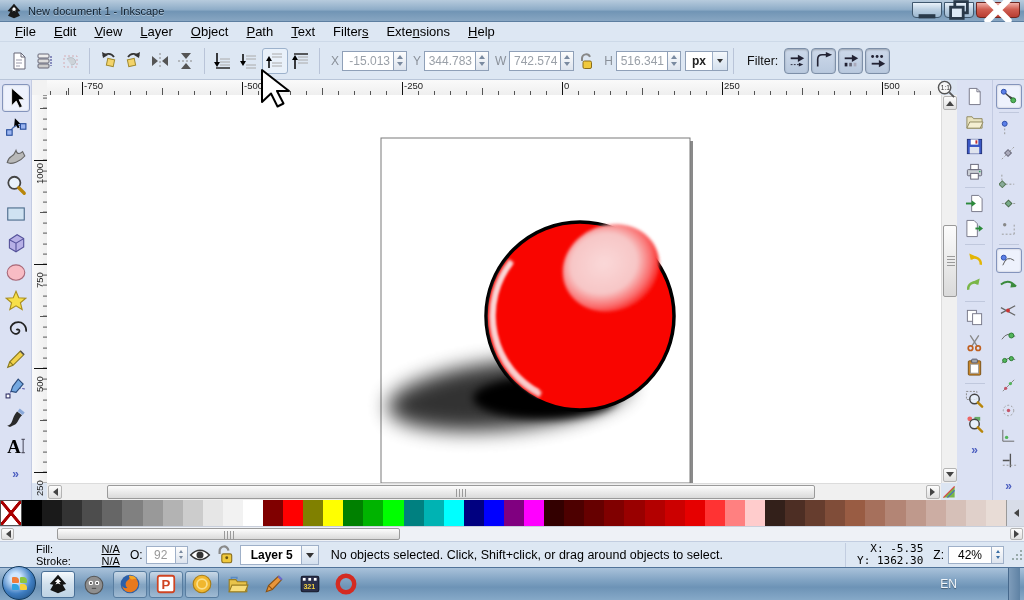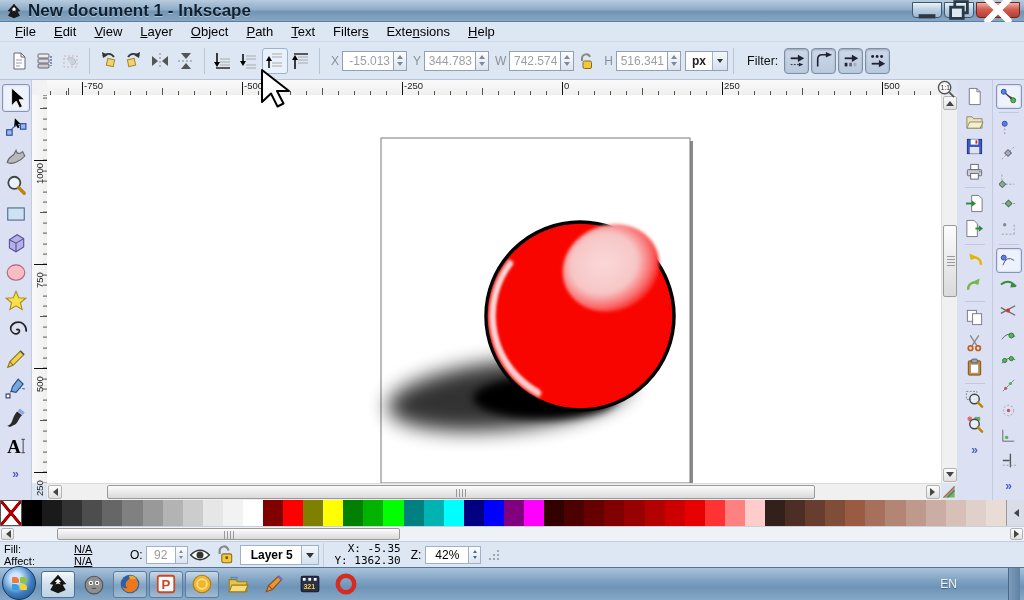--- a/index.html
+++ b/index.html
@@ -5,21 +5,21 @@
   html,body{margin:0;padding:0;background:#222;}
   #app{position:relative;width:1024px;height:600px;overflow:hidden;
        font-family:"Liberation Sans",sans-serif;background:#dce5f2;
        -webkit-font-smoothing:antialiased;}
   #app *{box-sizing:border-box;}
 
   
   .titlebar{position:absolute;left:0;top:0;width:1024px;height:22px;
     background:linear-gradient(#b7cbdd, #8fadc8 45%, #7195b5 55%, #88a6c2);
     border-bottom:1px solid #5c7ea0;display:flex;align-items:center;padding:0 6px;}
-  .titlebar .title{font-size:17px;color:#10202f;margin-left:6px;text-shadow:0 1px 0 rgba(255,255,255,.4);font-weight:bold;}
+  .titlebar .title{font-size:11px;color:#10202f;margin-left:6px;text-shadow:0 1px 0 rgba(255,255,255,.4);}
   .appicon{width:16px;height:16px;display:inline-block;}
   .winbtns{position:absolute;right:4px;top:2px;display:flex;gap:2px;}
   .wbtn{width:30px;height:16px;border:1px solid #40586e;border-radius:0 0 4px 4px;
     background:linear-gradient(#e9f2fa,#bcd0e2 45%,#9db8d0);display:flex;align-items:center;justify-content:center;}
   .wbtn.close{width:44px;background:linear-gradient(#f0b0a8,#d05f52 45%,#b83d32);border-color:#6e2620;}
 
   
   .menubar{position:absolute;left:0;top:22px;width:1024px;height:20px;background:#dde7f3;
     display:flex;align-items:center;padding-left:6px;border-bottom:1px solid #cdd9e8;}
   .menuitem{font-size:13px;color:#000;padding:1px 9px;}
@@ -119,21 +119,21 @@
     linear-gradient(to top right,transparent 44%,#a00 46%,#a00 54%,transparent 56%),
     linear-gradient(to bottom right,transparent 44%,#a00 46%,#a00 54%,transparent 56%),#fff;
     border:1px solid #555;}
   .palarrow{width:18px;height:26px;background:#d8dde8;display:flex;align-items:center;justify-content:center;border-left:1px solid #999;}
   .palscroll{position:absolute;left:0;top:526px;width:1024px;height:15px;background:#eef1f6;border-top:1px solid #c9cfdb;}
 
   
   .statusbar{position:absolute;left:0;top:541px;width:1024px;height:26px;background:#dde7f3;
     border-top:1px solid #c2cde0;display:flex;align-items:center;font-size:11px;color:#000;}
   .fs-block{display:flex;flex-direction:column;justify-content:center;line-height:12px;padding-left:4px;width:130px;}
-  .fs-row{display:flex;}
+  .fs-row{display:flex;margin-left:32px;}
   .fs-row .lab{width:42px;}
   .fs-row .val{width:60px;text-align:left;padding-left:28px;text-decoration:underline;}
   .o-group{display:flex;align-items:center;}
   .o-field{width:30px;height:18px;background:#fff;border:1px solid #9fb0c8;color:#999;font-size:12px;
     display:flex;align-items:center;justify-content:center;}
   .mini-spin{width:12px;height:18px;border:1px solid #9fb0c8;border-left:none;background:linear-gradient(#fdfdfd,#dde4ee);
     display:flex;flex-direction:column;align-items:center;justify-content:space-evenly;}
   .mini-spin i{width:0;height:0;border:2.5px solid transparent;}
   .mini-spin i.up{border-bottom:3.5px solid #7a8aa0;margin-top:-1px;}
   .mini-spin i.dn{border-top:3.5px solid #7a8aa0;margin-bottom:-1px;}
@@ -823,21 +823,21 @@
       </span>
   </div>
 
   <div class="statusbar">
     <div class="fs-block">
       <div class="fs-row">
           <span class="lab">Fill:</span>
           <span class="val">N/A</span>
         </div>
       <div class="fs-row">
-          <span class="lab">Affect:</span>
+          <span class="lab">Stroke:</span>
           <span class="val">N/A</span>
         </div>
     </div>
     <div class="o-group">
       <span style="font-size:12px;margin-right:3px;">O:</span>
       <span class="o-field">92</span>
       <span class="mini-spin">
           <i class="up"></i>
           <i class="dn"></i>
         </span>
@@ -854,20 +854,21 @@
           <rect x="8" y="9" width="9" height="8" rx="1.5" fill="#f0c93c" stroke="#8a6d1a"></rect>
           <circle cx="12.5" cy="12.5" r="1.3" fill="#6a5512"></circle>
         </svg>
       </span>
     <span class="layer-dd">
       <span class="val">Layer 5</span>
       <span class="arrow">
           <i></i>
         </span>
     </span>
+    <span class="sb-msg">No objects selected. Click, Shift+click, or drag around objects to select.</span>
     <div class="coords">
       <div><span>X:</span> <span>-5.35</span></div>
       <div><span>Y:</span> <span>1362.30</span></div>
     </div>
     <div class="zoom-group">
       <span class="zoom-label">Z:</span>
       <span class="zoom-field">42%</span>
       <span class="mini-spin zoom-spin">
           <i class="up"></i>
           <i class="dn"></i>

